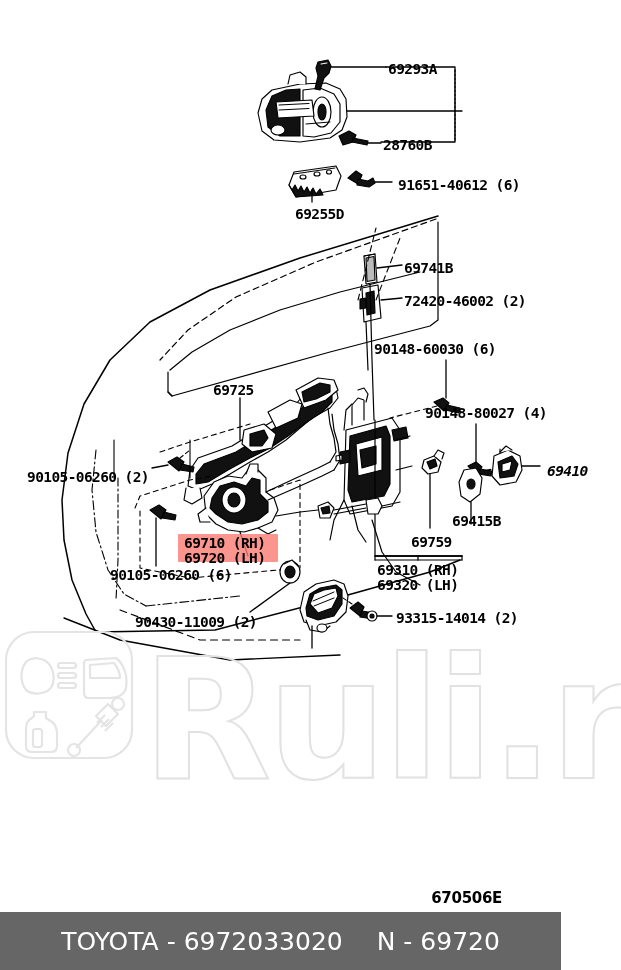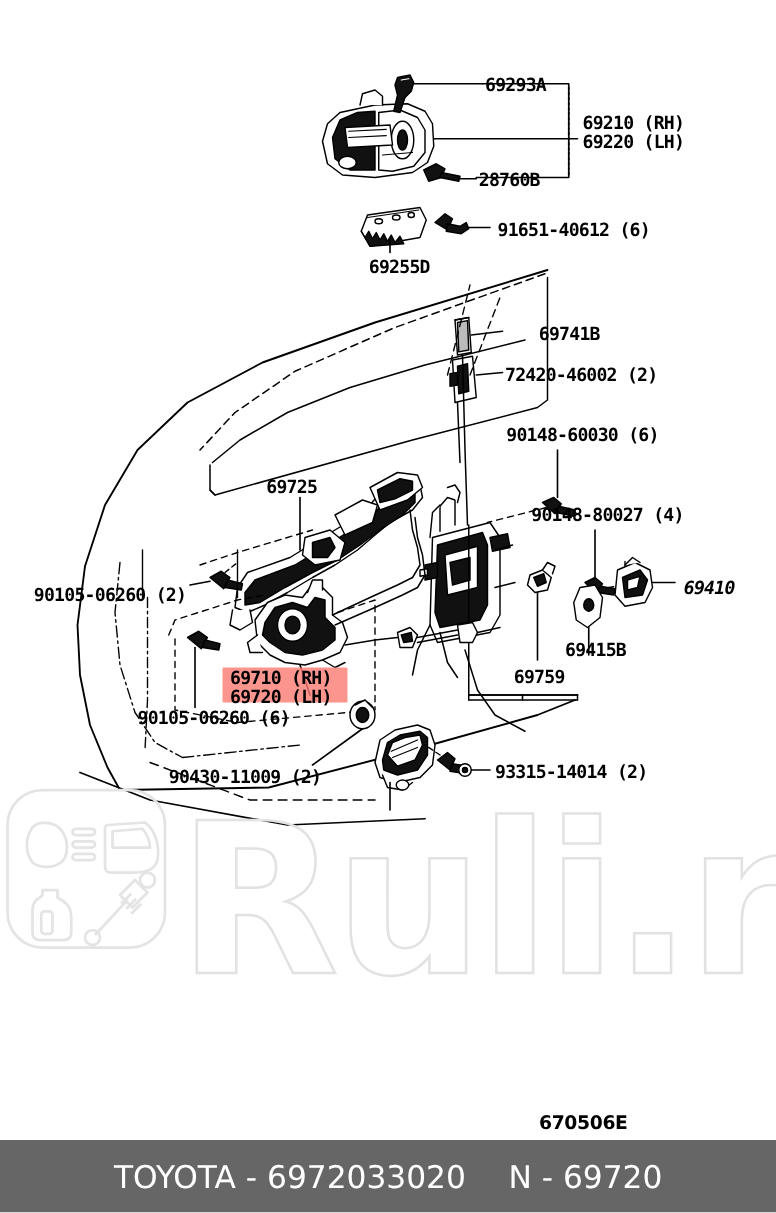--- a/index.html
+++ b/index.html
@@ -28,21 +28,21 @@
            color:transparent;-webkit-text-stroke:2px #e2e2e2;letter-spacing:-4px;
            white-space:nowrap;}
   #wm-logo{position:absolute;left:2px;top:18px;width:130px;height:130px;}
 
   
   #sheet-code{position:absolute;right:9px;top:889px;font-size:15px;font-weight:bold;
               color:#000;font-family:"DejaVu Sans","Liberation Sans",sans-serif;
               letter-spacing:-0.3px;}
 
   
-  #footer-bar{position:absolute;left:0;top:912px;width:621px;height:58px;
+  #footer-bar{position:absolute;left:0;top:912px;width:561px;height:58px;
               background:#666666;display:flex;align-items:center;
               justify-content:center;gap:34px;}
   #footer-bar span{color:#ffffff;font-size:25px;letter-spacing:0px;
        font-family:"DejaVu Sans","Liberation Sans",sans-serif;font-weight:400;}
 </style>
 </head>
 <body>
 
 <div id="diagram-canvas">
 
@@ -294,36 +294,36 @@
 
       <path d="M375 556 L462 556" stroke-width="1.3"></path>
       <path d="M418 556 L418 560" stroke-width="1.3"></path>
 
     </g>
   </svg>
 
   <div id="highlight-box" style="left: 178px; top: 534px; width: 100px; height: 28px; background: rgb(251, 122, 114);"></div>
 
   <div class="lbl" style="left:388px;top:62px;">69293A</div>
-  <div class="lbl two" style="left:466px;top:92px;">69210 (RH)
-69220 (LH)</div>
   <div class="lbl" style="left:383px;top:138px;">28760B</div>
   <div class="lbl" style="left:398px;top:178px;text-align:right;">91651-40612 (6)</div>
   <div class="lbl" style="left:295px;top:207px;">69255D</div>
-  <div class="lbl" style="left:404px;top:261px;margin-left:27px;">69741B</div>
+  <div class="lbl" style="left:404px;top:261px;">69741B</div>
   <div class="lbl" style="left:404px;top:294px;">72420-46002 (2)</div>
-  <div class="lbl" style="left:405px;top:342px;">90148-60030 (6)</div>
+  <div class="lbl" style="left:374px;top:342px;">90148-60030 (6)</div>
   <div class="lbl" style="left:213px;top:383px;">69725</div>
   <div class="lbl" style="left:425px;top:406px;">90148-80027 (4)</div>
   <div class="lbl" style="left:547px;top:464px;font-style:italic;">69410</div>
   <div class="lbl" style="left:27px;top:470px;">90105-06260 (2)</div>
   <div class="lbl" style="left:452px;top:514px;">69415B</div>
   <div class="lbl" style="left:411px;top:535px;">69759</div>
   <div class="lbl two" style="left:184px;top:536px;">69710 (RH)
 69720 (LH)</div>
+  <div class="lbl two" style="left:377px;top:563px;">69310 (RH)
+69320 (LH)</div>
   <div class="lbl" style="left:110px;top:568px;">90105-06260 (6)</div>
   <div class="lbl" style="left:396px;top:611px;">93315-14014 (2)</div>
   <div class="lbl" style="left:135px;top:615px;">90430-11009 (2)</div>
 
   <div id="watermark">
     <div id="wm-text">Ruli.ru</div>
     <svg id="wm-logo" viewBox="0 0 130 130">
       <rect x="2" y="2" width="126" height="126" rx="28" ry="28" fill="none" stroke="#e4e4e4" stroke-width="2.2"></rect>
       <g fill="none" stroke="#e4e4e4" stroke-width="2.2" stroke-linejoin="round">
         <path d="M22 32 C16 40 16 52 22 60 C30 66 44 64 48 56 C52 46 48 34 40 30 C33 27 26 28 22 32 Z"></path>

